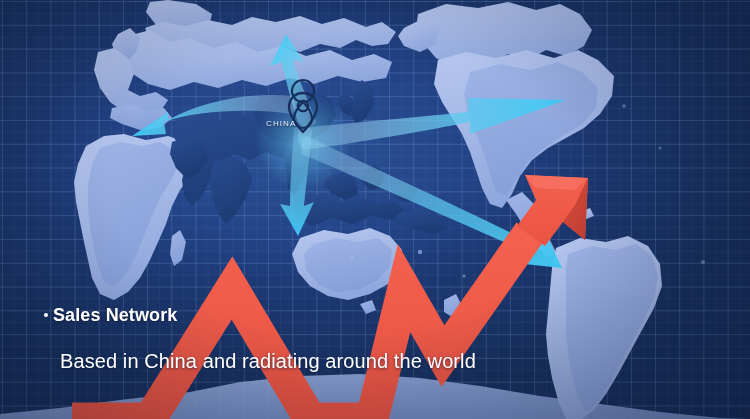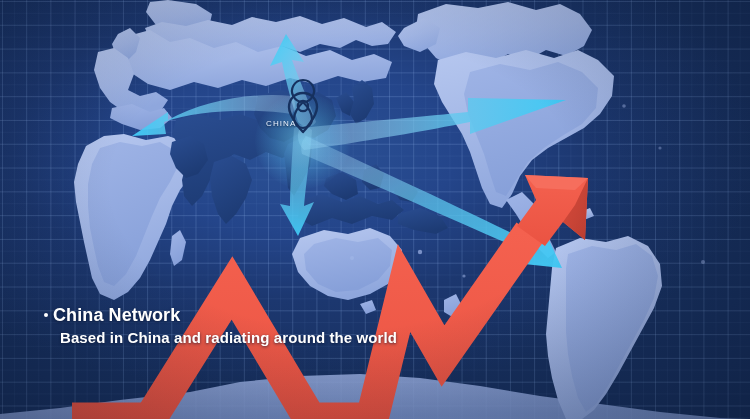--- a/index.html
+++ b/index.html
@@ -103,25 +103,25 @@
   .bullet-dot {
     width: 4px;
     height: 4px;
     border-radius: 50%;
     background: #ffffff;
     flex: 0 0 auto;
     display: inline-block;
     margin-bottom: 1px;
   }
   .caption-sub {
-    margin-top: 3px;
+    margin-top: 24px;
     margin-left: 16px;
     color: #ffffff;
-    font-size: 15px;
-    font-weight: bold;
+    font-size: 20px;
+    font-weight: normal;
     letter-spacing: 0.1px;
     white-space: nowrap;
     text-shadow: 0 1px 3px rgba(10,22,50,0.70);
   }
 </style>
 </head>
 <body>
 
 <div id="stage">
 
@@ -346,19 +346,19 @@
     <g>
       <path d="M525,175 L588,178 L585,240 L563,222 L545,246 L517,226 L536,200 Z" fill="url(#redMain)"></path>
       <path d="M588,178 L585,240 L563,222 L575,205 Z" fill="url(#redShade)"></path>
       <path d="M525,175 L588,178 L575,190 L536,188 Z" fill="#f6705f" opacity="0.9"></path>
     </g>
   </svg>
 
   <div class="caption">
     <div class="caption-title">
       <span class="bullet-dot"></span>
-      <span>China Network</span>
+      <span>Sales Network</span>
     </div>
     <div class="caption-sub">Based in China and radiating around the world</div>
   </div>
 
   <div class="bg-vignette"></div>
 </div>
 
 </body></html>

